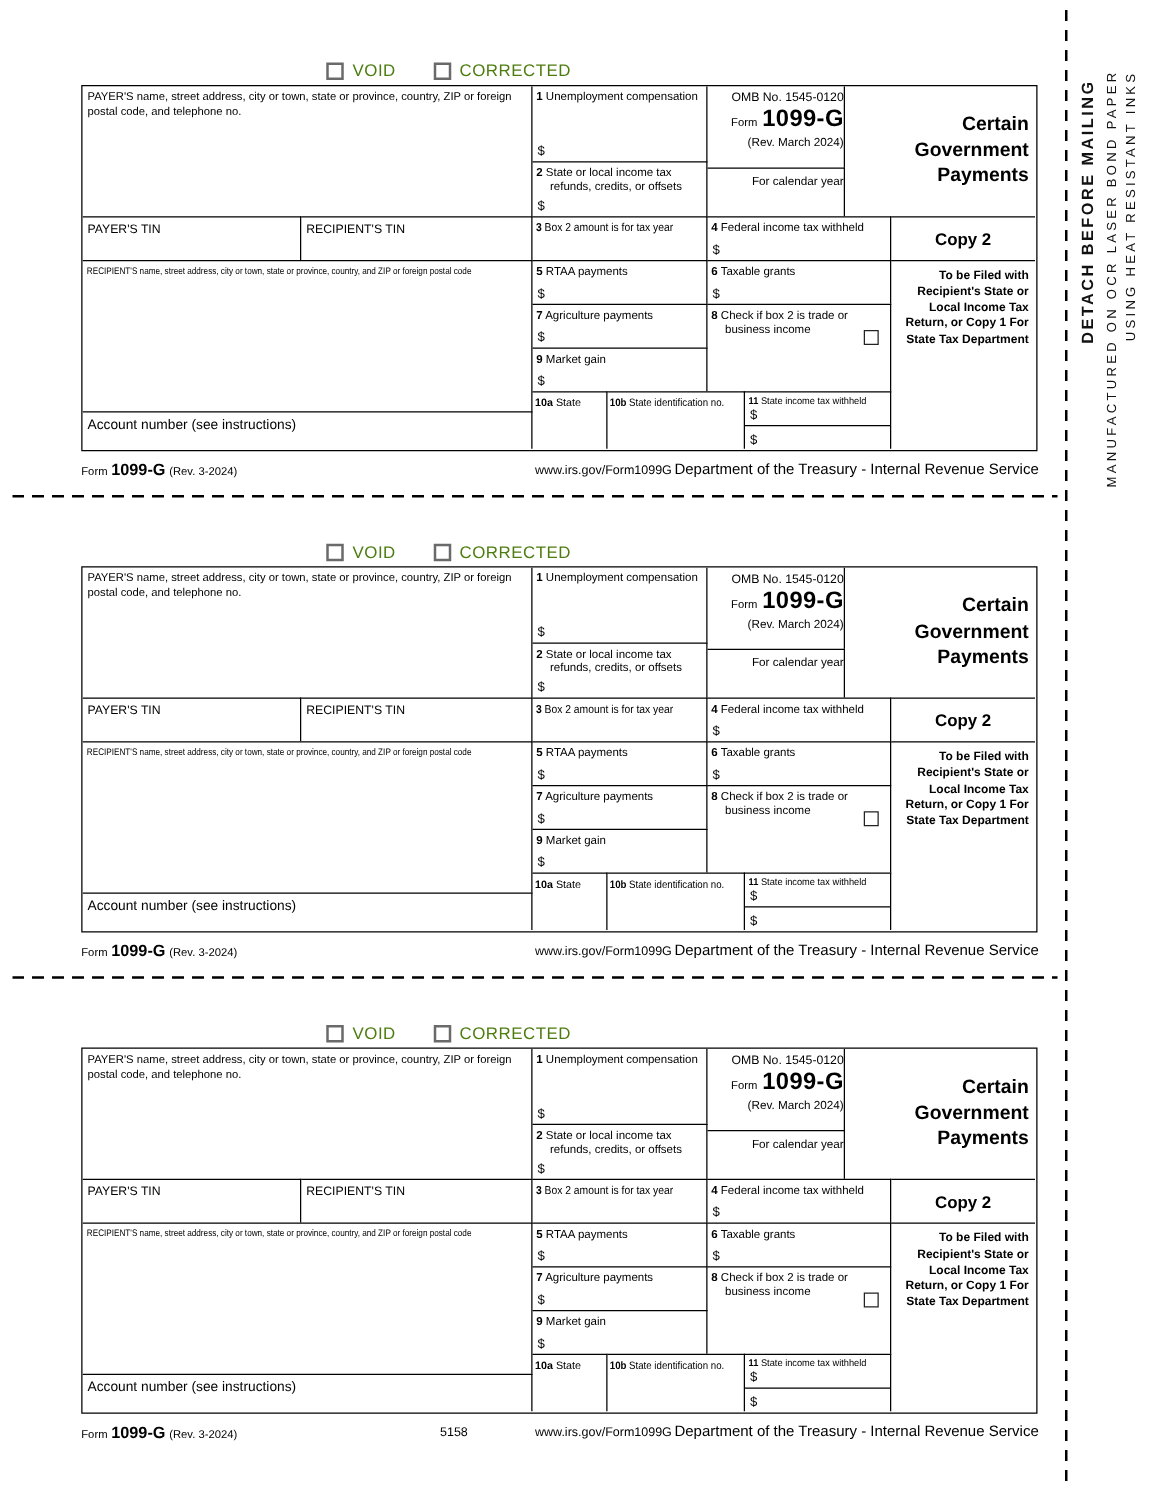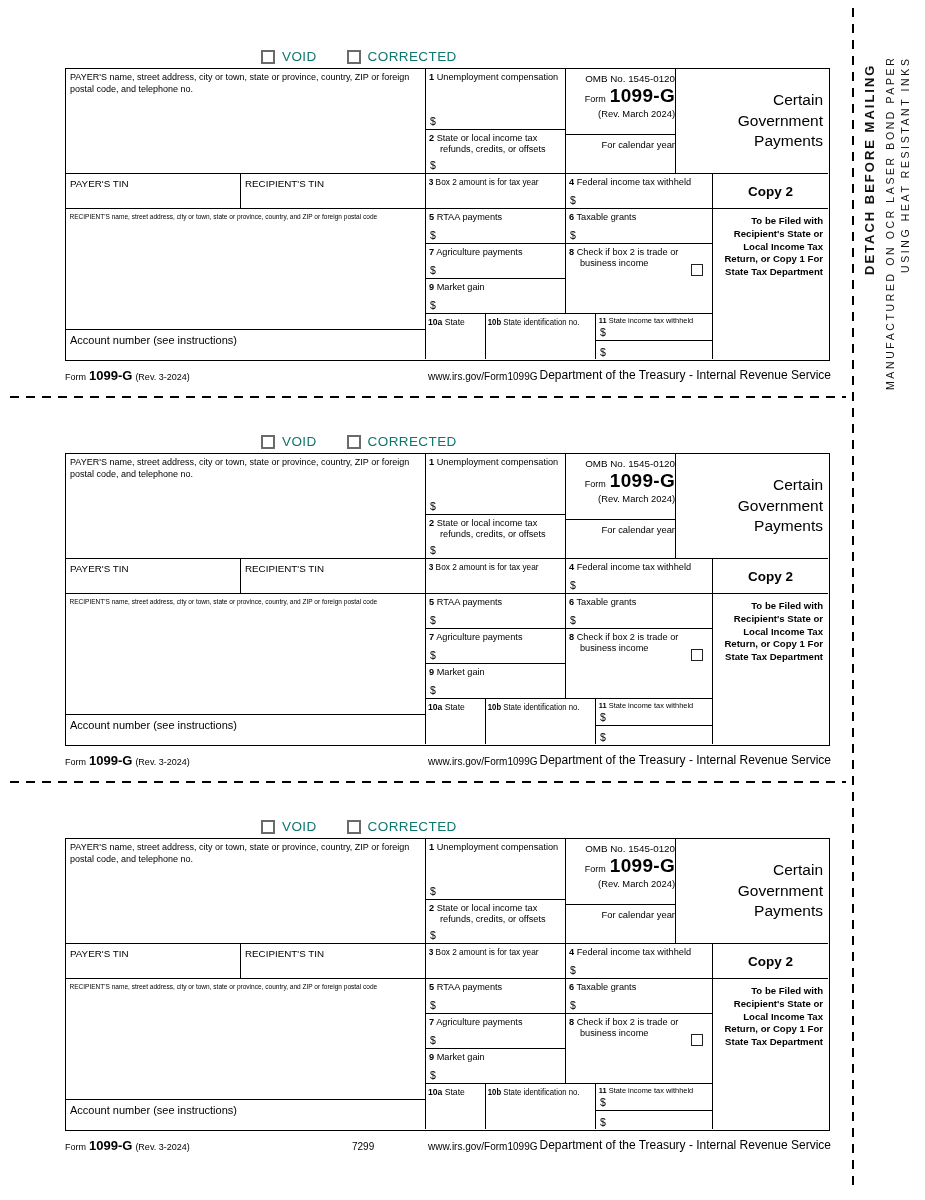--- a/index.html
+++ b/index.html
@@ -3,21 +3,21 @@
 <meta charset="utf-8">
 <style>
   *{margin:0;padding:0;box-sizing:border-box}
   html,body{width:925px;height:1200px}
   body{position:relative;background:#fff;color:#000;font-family:"Liberation Sans","DejaVu Sans",sans-serif;overflow:hidden}
 
   #forms-host{position:absolute;left:0;top:12px;width:850px}
   .form-copy{position:relative;width:850px;height:385px}
 
   
-  .void-row{position:absolute;left:261px;top:37px;display:flex;align-items:center;font-size:13.5px;color:#0f766e;letter-spacing:.4px}
+  .void-row{position:absolute;left:261px;top:37px;display:flex;align-items:center;font-size:13.5px;color:#4d7c0f;letter-spacing:.4px}
   .checkbox{display:inline-block;background:#fff}
   .void-row .checkbox{width:14px;height:14px;border:2px solid #6a6a6a;margin-right:7px}
   .void-row .gap{width:30px}
 
   
   .grid{position:absolute;left:65px;top:56px;width:765px;height:293px;border:1.5px solid #000;overflow:hidden}
   .cell{position:absolute}
   .bt{border-top:1px solid #000}
   .br{border-right:1px solid #000}
 
@@ -53,21 +53,21 @@
 
   .c-omb{text-align:right;padding-top:4px}
   .omb-line{font-size:9.8px}
   .form-line{margin-top:1px}
   .fw{font-size:9px;margin-right:4px}
   .fn{font-size:19px;font-weight:bold;letter-spacing:.3px}
   .rev-line{font-size:9.4px;margin-top:1px}
   .c-cal{text-align:right;font-size:9.4px;padding-top:4px}
 
   .c-title{display:flex;align-items:center;justify-content:flex-end;padding-right:5px}
-  .title-text{width:112px;text-align:right;font-weight:normal;font-size:15.5px;line-height:1.32}
+  .title-text{width:112px;text-align:right;font-weight:bold;font-size:15.5px;line-height:1.32}
   .c-copy{display:flex;align-items:center;justify-content:center}
   .copy-text{font-weight:bold;font-size:13.5px}
   .c-filing{padding:6px 5px 0 6px}
   .filing-text{font-weight:bold;font-size:9.6px;line-height:1.33;text-align:right}
 
   .lbl8{padding-right:30px}
   .cb8{position:absolute;right:9px;top:20px;width:12px;height:12px;border:1.5px solid #222}
 
   .lbl-sm{font-size:8.6px;padding:3px 2px 0 12px;text-indent:-10px}
   .lbl11{font-size:7.8px;padding:2px 0 0 3px;white-space:nowrap;transform:scaleX(.95);transform-origin:0 0}
@@ -469,21 +469,21 @@
       <div class="cell c-account bt br">
         <div class="lbl-acct">Account number (see instructions)</div>
       </div>
 
     </div>
 
     <div class="footer">
       <div class="f-left">
         <span>Form</span><span class="fn2">1099-G</span><span>(Rev. 3-2024)</span>
       </div>
-      <div class="f-code">7299</div>
+      <div class="f-code">5158</div>
       <div class="f-url">www.irs.gov/Form1099G</div>
       <div class="f-dept">Department of the Treasury - Internal Revenue Service</div>
     </div>
 
   </section>
 </div>
 
 <div class="cut-h" id="cut1"></div>
 <div class="cut-h" id="cut2"></div>
 <div class="cut-v"></div>

